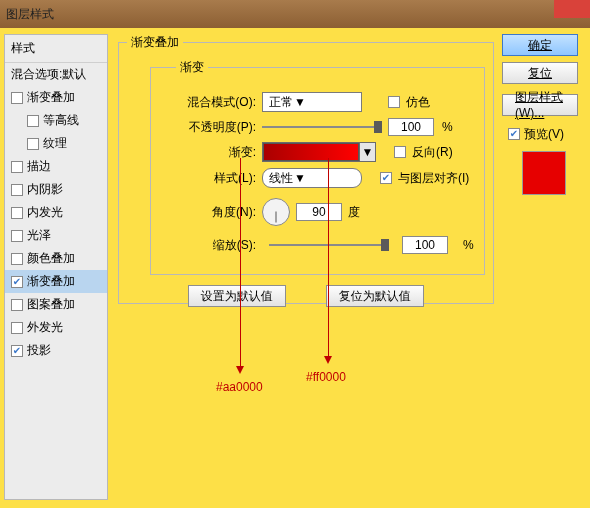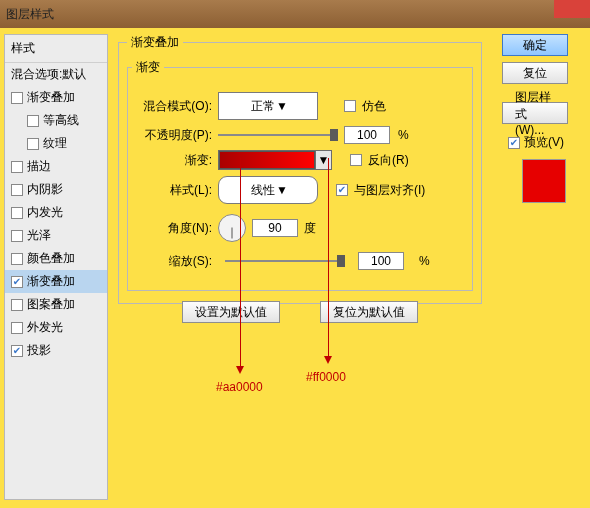--- a/index.html
+++ b/index.html
@@ -14,39 +14,39 @@
   .left-panel .hdr { padding:5px 6px; border-bottom:1px solid #cfcfcf; }
   .left-item { display:flex; align-items:center; padding:3px 6px; gap:4px;text-align:right; }
   .left-item.selected { background:#b9d5ef; }
   .left-item.sub { padding-left:22px; }
   .chk { width:12px; height:12px; border:1px solid #888; background:#fff; display:inline-flex; align-items:center; justify-content:center; font-size:10px; color:#3c78c9; line-height:1; }
   .chk.checked::before { content:"✔"; font-size:10px; }
   .mid-panel { position:absolute; top:6px; left:118px; width:364px; height:270px; }
   fieldset { border:1px solid #b8b8b8; margin:0; }
   .fs-outer { padding:6px 8px 10px 8px; height:100%; }
   .fs-outer > legend, .fs-inner > legend { padding:0 4px; }
-  .fs-inner { margin-top:2px; padding:10px 10px 14px 4px; }
+  .fs-inner { margin-top:2px; padding:10px 10px 14px 25px;margin-left:23px; }
   .row { display:flex; align-items:center; margin:6px 0; gap:6px; }
   .row .lbl { width:80px; text-align:right; }
-  .select { height:28px; border:1px solid #7a7a7a; background:#fff; display:flex; align-items:center; justify-content:center; padding:0 2px 0 6px; }
+  .select { height:20px; border:1px solid #7a7a7a; background:#fff; display:flex; align-items:center; justify-content:flex-start; padding:0 2px 0 6px; }
   .select .arrow { width:14px; text-align:center; }
   .slider { position:relative; height:16px; }
   .slider .track { position:absolute; top:7px; left:0; right:0; height:2px; background:#8a8a8a; }
   .slider .thumb { position:absolute; top:2px; width:8px; height:12px; background:#5a5a5a; }
   .numbox { width:46px; height:18px; border:1px solid #888; background:#fff; text-align:center; line-height:16px; padding:0; }
   .pct { margin-left:2px; }
   .grad-box { width:96px; height:18px; border:1px solid #555; background:linear-gradient(to right,#aa0000,#ff0000); display:inline-block; }
   .grad-wrap { display:flex; align-items:center; border:1px solid #6b6b6b; }
   .grad-wrap .dd { width:16px; height:18px; border-left:1px solid #6b6b6b; display:flex; align-items:center; justify-content:center; background:#e6e6e6; }
   .dial { width:28px; height:28px; border:1px solid #888; border-radius:50%; background:#f3f3f3; position:relative; }
   .dial::after { content:""; position:absolute; left:50%; top:50%; width:1px; height:11px; background:#555; transform-origin: top center; transform: translate(-0.5px,-0.5px) rotate(0deg); }
   .btn { height:22px; border:1px solid #8e8e8e; background:linear-gradient(#fdfdfd,#e3e3e3); padding:0 12px; display:inline-flex; align-items:center; justify-content:center; cursor:default; }
   .btn-row { display:flex; gap:40px; justify-content:center; margin-top:10px; }
   .right-panel { position:absolute; top:6px; right:0; width:88px; }
-  .right-panel .btn { width:66px; margin-bottom:6px; justify-content:center; }
+  .right-panel .btn { width:76px; margin-bottom:6px; justify-content:center;text-decoration:underline; }
   .right-panel .btn.primary { background:linear-gradient(#c3e2ff,#8fc6ff); border:1px solid #3c78c9; }
   .preview-row { display:flex; align-items:center; gap:4px; margin:4px 0 8px 6px; }
   .swatch { width:44px; height:44px; background:#e60000; border:1px solid #999; margin-left:20px; margin-top:6px; }
   .annot { position:absolute; color:#c00000; font-size:12px; }
   .arrow-line { position:absolute; width:1px; background:#c00000; }
   .arrow-head { position:absolute; width:0; height:0; border-left:4px solid transparent; border-right:4px solid transparent; border-top:8px solid #c00000; }
 </style>
 </head>
 <body>
 

